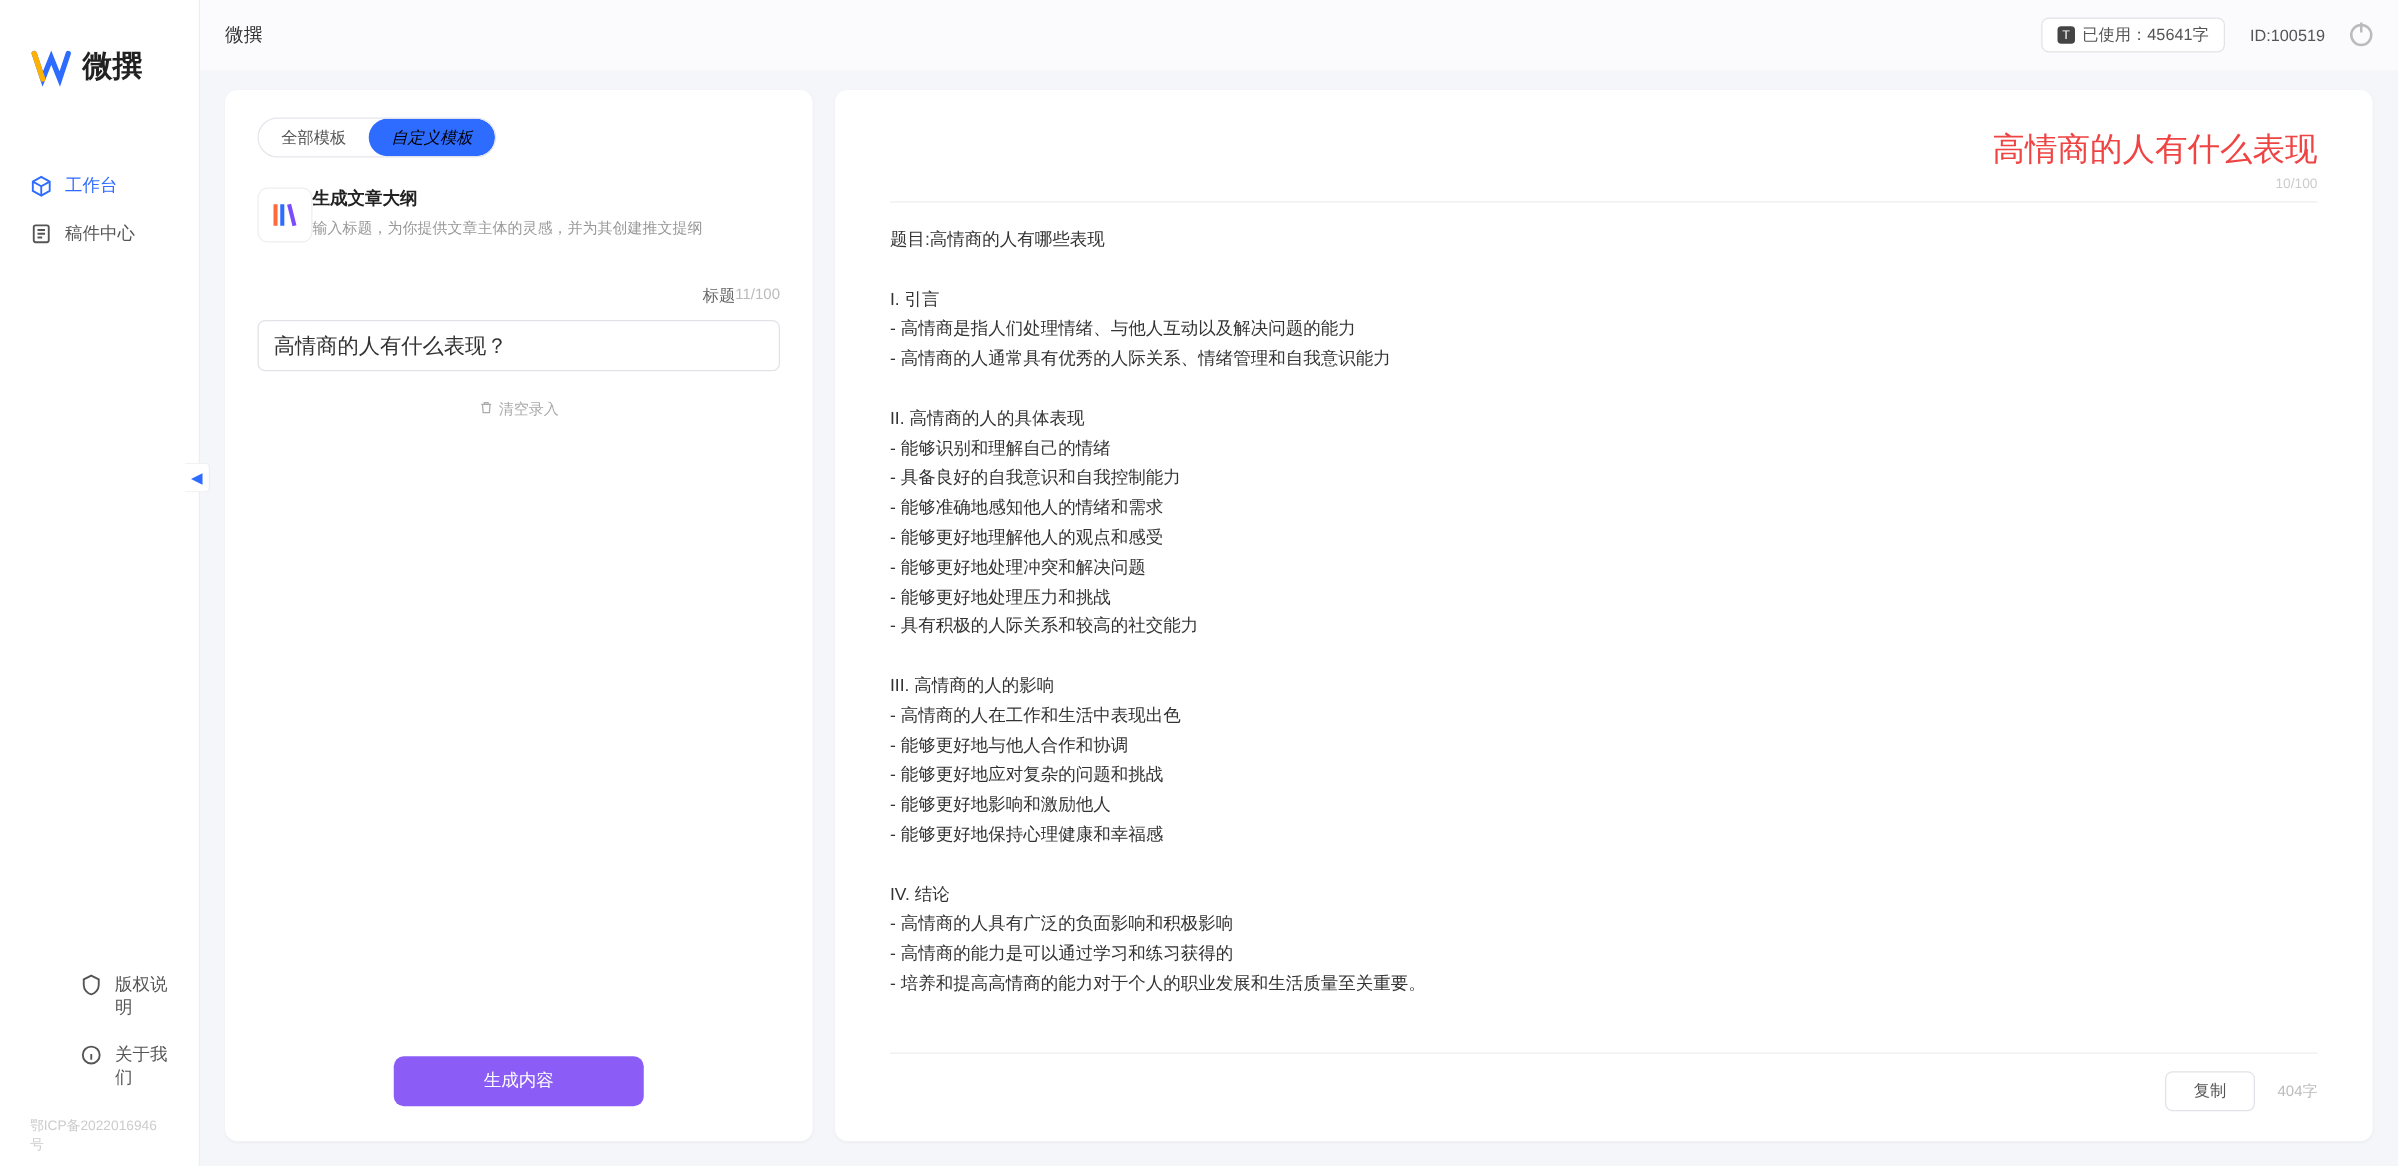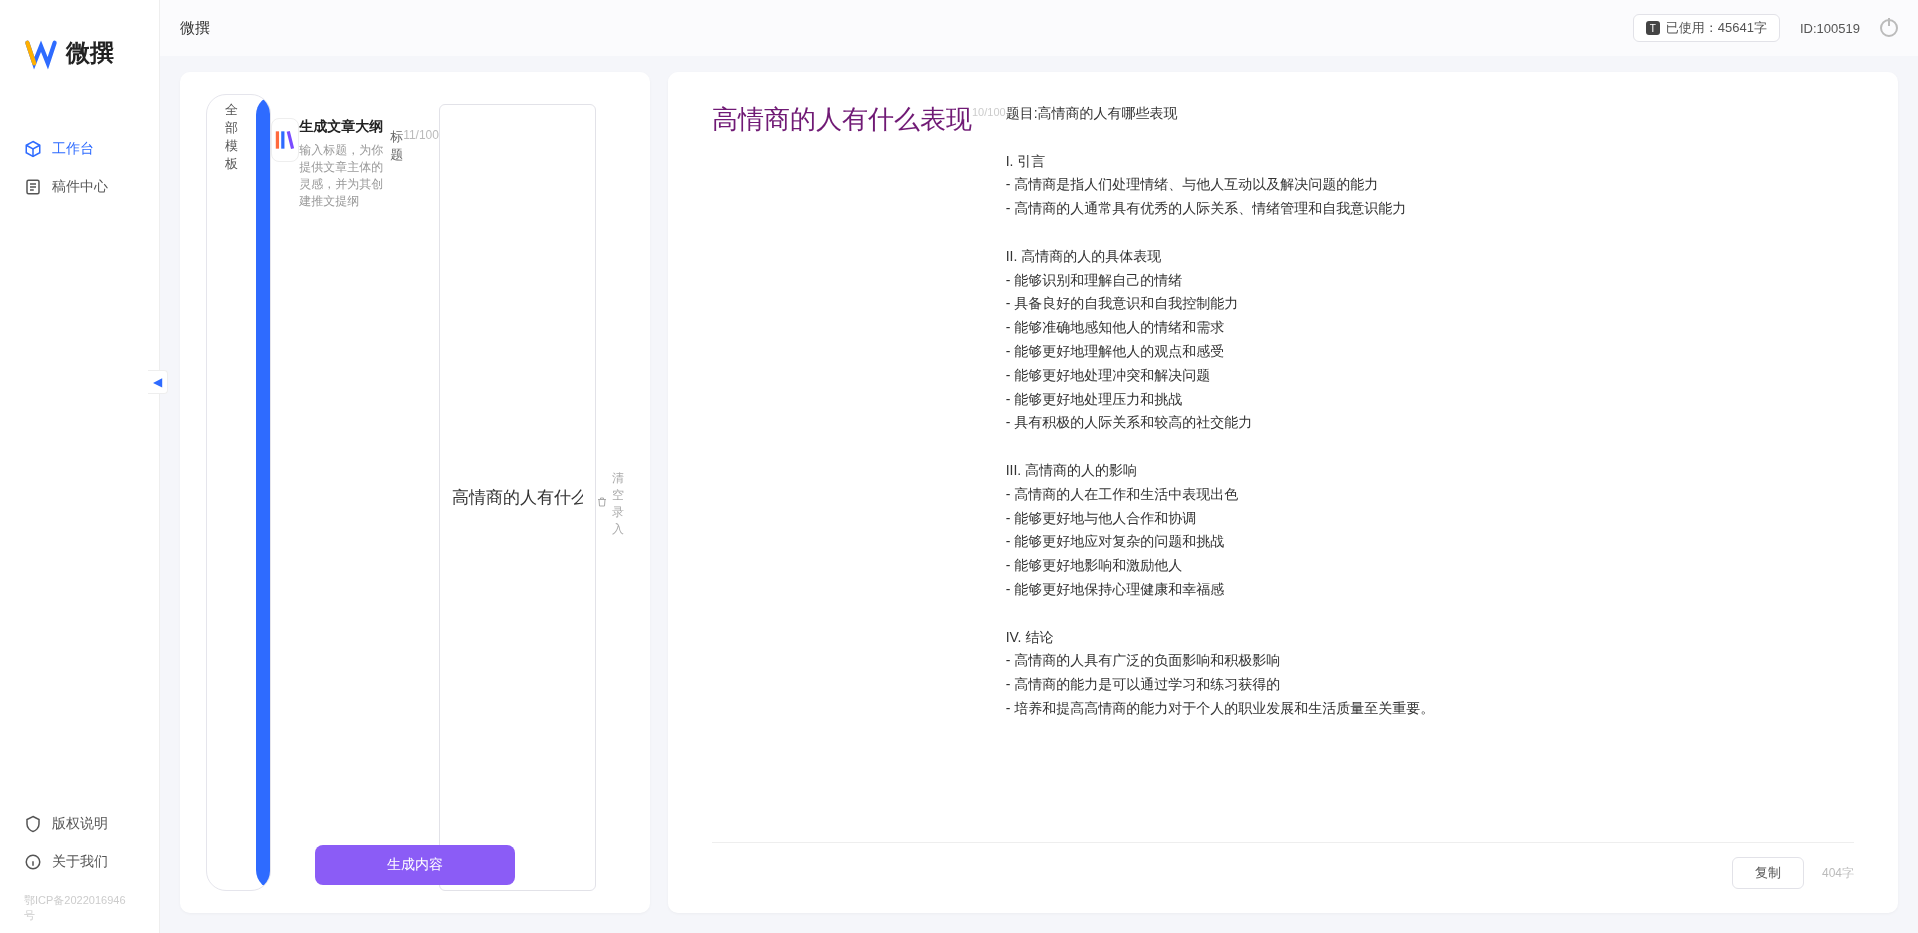--- a/index.html
+++ b/index.html
@@ -5,48 +5,48 @@
 * { margin:0; padding:0; box-sizing:border-box; }
 body { font-family: -apple-system, "PingFang SC", "Microsoft YaHei", sans-serif; background:#f5f6fa; color:#333; width:1918px; height:933px; overflow:hidden; }
 .sidebar { position:fixed; left:0; top:0; width:160px; height:100%; background:#fff; border-right:1px solid #eee; display:flex; flex-direction:column; }
 .logo { display:flex; align-items:center; gap:8px; padding:36px 24px 20px; font-size:24px; font-weight:600; color:#222; }
 .logo-mark { width:34px; height:34px; position:relative; }
 .logo-mark svg { width:100%; height:100%; }
 .nav { flex:1; padding-top:40px; }
 .nav-item { display:flex; align-items:flex-start; gap:10px; padding:10px 24px; font-size:14px; color:#555; cursor:pointer; }
 .nav-item.active { color:#2e6bff; }
 .nav-item .icon { width:18px; height:18px; display:flex; align-items:center; justify-content:center; }
-.sidebar-bottom { padding:0 24px 12px; }
+.sidebar-bottom { padding:0 24px 12px;margin-left:40px; }
 .sidebar-bottom .nav-item { padding:10px 0; }
 .icp { font-size:11px; color:#ccc; padding:0 24px 10px; }
 .collapse-btn { position:fixed; left:148px; top:370px; width:20px; height:24px; background:#fff; border:1px solid #eee; border-left:none; border-radius:0 4px 4px 0; display:flex; align-items:center; justify-content:center; color:#2e6bff; cursor:pointer; font-size:12px; z-index:10;}
 .topbar { position:fixed; left:160px; top:0; right:0; height:56px; display:flex; align-items:center; padding:0 20px; background:#fbfbfd; }
 .top-title { font-size:15px; color:#333; }
 .top-right { margin-left:auto; display:flex; align-items:center; gap:20px; font-size:13px; color:#555; }
 .pill { border:1px solid #e2e2e8; border-radius:6px; padding:4px 12px; display:flex; align-items:center; gap:6px; background:#fff;}
 .pill .t-icon { width:14px; height:14px; background:#444; color:#fff; border-radius:3px; font-size:10px; display:flex; align-items:center; justify-content:center;}
 .power { width:18px; height:18px; border:2px solid #bbb; border-radius:50%; position:relative; cursor:pointer;}
 .power::after{content:"";position:absolute;top:-3px;left:50%;width:2px;height:8px;background:#bbb;transform:translateX(-50%);}
 .workspace { position:fixed; left:160px; top:56px; right:0; bottom:0; display:flex; gap:18px; padding:16px 20px 20px; }
-.panel { background:#fff; border-radius:10px; box-shadow:0 1px 3px rgba(0,0,0,0.04); display:flex; flex-direction:row; }
+.panel { background:#fff; border-radius:10px; box-shadow:0 1px 3px rgba(0,0,0,0.04); display:flex; flex-direction:column; }
 .left-panel { width:470px; padding:22px 26px; position:relative;}
 .right-panel { flex:1; padding:30px 44px 18px; position:relative;}
 .tabs { display:flex; border:1px solid #e5e5ec; border-radius:20px; width:max-content; overflow:hidden; font-size:13px;}
 .tab { padding:6px 18px; cursor:pointer; color:#555;}
 .tab.active { background:#2e6bff; color:#000000; border-radius:20px;font-style:italic;}
 .template-card { display:flex; margin-top:24px; }
 .template-icon { width:44px; height:44px; border:1px solid #eee; border-radius:8px; display:flex; align-items:center; justify-content:center; font-size:22px;}
 .template-title { font-size:14px; font-weight:600; color:#222;}
 .template-desc { font-size:12px; color:#999; margin-top:6px;}
 .field-label { display:flex; justify-content:flex-end; font-size:13px; color:#666; margin-top:34px;}
 .field-count { color:#bbb; font-size:12px;}
 .text-input { width:100%; margin-top:10px; border:1px solid #e2e2e8; border-radius:6px; padding:10px 12px; font-size:17px; color:#333; font-family:Liberation Mono, monospace;}
 .clear-btn { display:flex; align-items:center; justify-content:flex-start; gap:4px; margin:22px auto 0; font-size:12px; color:#aaa; cursor:pointer;}
 .generate-btn { position:absolute; left:50%; bottom:28px; transform:translateX(-50%); width:200px; height:40px; background:#8b5cf6; color:#fff; border:none; border-radius:8px; font-size:14px; cursor:pointer;}
-.doc-title { text-align:center; font-size:26px; font-weight:400; font-family:"Songti SC","SimSun",serif; color:#701a75;}
+.doc-title { text-align:right; font-size:26px; font-weight:400; font-family:"Songti SC","SimSun",serif; color:#ef4444;}
 .doc-subcount { text-align:right; font-size:11px; color:#ccc; margin-top:4px;}
 .doc-hr { border:none; border-top:1px solid #eee; margin:8px 0 18px;}
 .doc-body { font-size:14px; line-height:1.7; color:#333; white-space:pre-line;}
 .doc-footer { position:absolute; left:44px; right:44px; bottom:24px; border-top:1px solid #eee; padding-top:14px; display:flex; align-items:center; justify-content:flex-end; gap:18px;}
 .copy-btn { border:1px solid #e2e2e8; background:#fff; border-radius:6px; padding:6px 22px; font-size:13px; color:#555; cursor:pointer;}
 .word-count { font-size:12px; color:#bbb;}
 </style>
 </head>
 <body>
 

